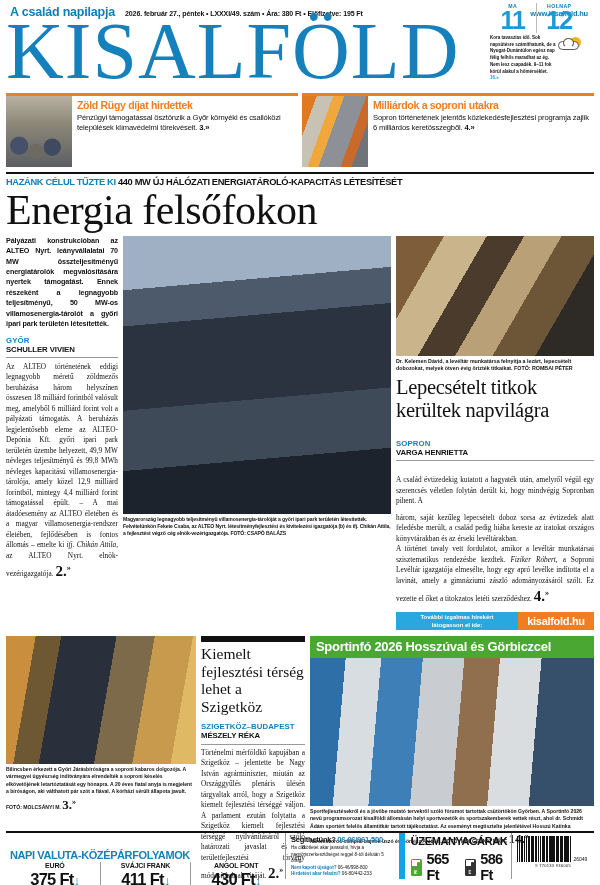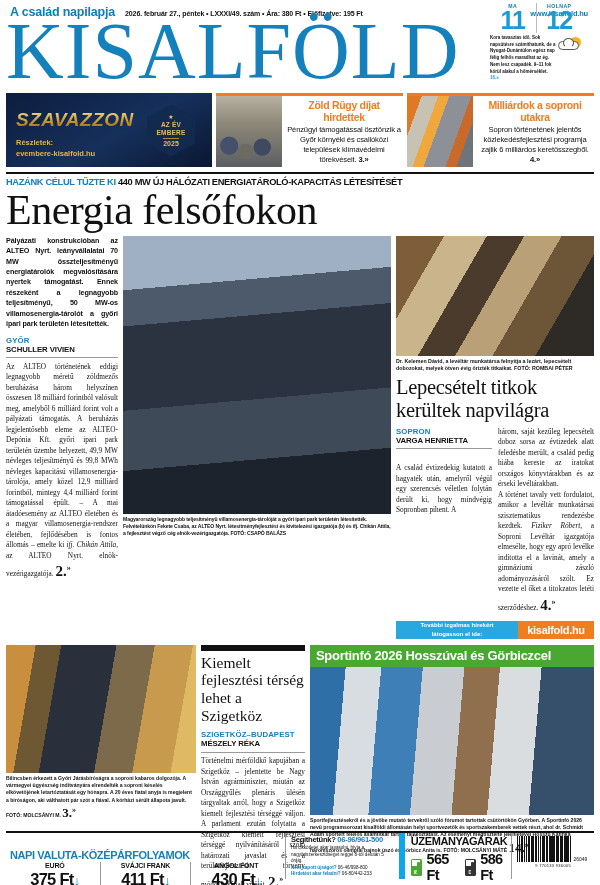--- a/index.html
+++ b/index.html
@@ -51,21 +51,21 @@
   .badge-in { width: 48px; height: 52px; background: #132a50; clip-path: polygon(50% 0,100% 25%,100% 75%,50% 100%,0 75%,0 25%);
     display: flex; flex-direction: column; align-items: center; justify-content: center; gap: 1px; }
   .badge-star { color: #e8c166; font-size: 6px; line-height: 1; }
   .badge-l1, .badge-l2 { font-size: 6.5px; font-weight: bold; color: #e3bc5f; letter-spacing: 0.2px; }
   .badge-yr { font-size: 7px; font-weight: bold; color: #e3bc5f; border-top: 1px solid #b8892a; margin-top: 1px; padding-top: 1px; }
 
   .teaser { flex: 1; display: flex; flex-direction: column; }
   .teaser-rule { height: 3px; background: #f07d20; }
   .teaser-row { display: flex; flex: 1; }
   .teaser-img { width: 66px; flex: none; position: relative; overflow: hidden; }
-  .teaser-txt { flex: 1; padding: 3px 2px 0 5px; text-align: center; }
+  .teaser-txt { flex: 1; padding: 3px 2px 0 5px; }
   .teaser-h { color: #f07d20; font-size: 10.5px; font-weight: bold; letter-spacing: -0.3px; line-height: 1.15; }
   .teaser-b { font-size: 7.6px; line-height: 1.33; color: #111; margin-top: 2px; letter-spacing: -0.15px; }
   .teaser-b .pg { font-weight: bold; }
 
   
   .ph { position: absolute; inset: 0; }
   .ph-aud { background:
     radial-gradient(circle at 20% 70%, #46506a 12%, transparent 13%),
     radial-gradient(circle at 45% 78%, #6d6a62 11%, transparent 12%),
     radial-gradient(circle at 70% 72%, #3f4a60 12%, transparent 13%),
@@ -103,21 +103,21 @@
   .pagemark { font-family: "Liberation Serif", serif; font-size: 15px; font-weight: bold; color: #111; }
   .pagemark sup { font-size: 8px; }
 
   .lead-photo { height: 278px; position: relative; overflow: hidden; }
   .photo-cap { font-size: 5.1px; line-height: 1.42; color: #111; font-weight: bold; padding-top: 2px; letter-spacing: -0.1px; }
 
   
   .r-photo { height: 120px; position: relative; overflow: hidden; }
   .r-cap { font-size: 5.3px; line-height: 1.45; color: #111; font-weight: bold; padding-top: 2px; }
   .r-head { font-family: "Liberation Serif", serif; font-size: 20.5px; line-height: 1.12; color: #111; margin-top: 3px; letter-spacing: -0.3px; }
-  .r-cols { display: flex; gap: 6px; margin-top: 5px; }
+  .r-cols { display: flex; gap: 6px; margin-top: 17px; flex-direction: column; }
   .r-col { flex: 1; }
   .r-rule { border-top: 1px solid #999; margin: 3px 0 4px 0; }
 
   .bluebox { display: flex; align-items: stretch; margin-top: 4px; height: 18px; }
   .bluebox-l { flex: 1; background: #29a7df; color: #fff; font-size: 6px; font-weight: bold; line-height: 1.35;
     display: flex; flex-direction: column; align-items: center; justify-content: center; }
   .bluebox-r { width: 76px; background: #f07d20; color: #fff; font-size: 11px; font-weight: bold;
     display: flex; align-items: center; justify-content: center; letter-spacing: -0.3px; }
 
   
@@ -195,35 +195,20 @@
       </div>
     </div>
   </div>
 
   <div class="masthead">
     <div class="kisalfold">KISALFÖLD</div>
   </div>
 
   <div class="promos">
 
-    <div class="promo vote">
-      <div class="vote-title">SZAVAZZON</div>
-      <div class="vote-sub">
-        <span>Részletek:</span><br>
-        <span>evembere-kisalfold.hu</span>
-      </div>
-      <div class="badge">
-        <div class="badge-in">
-          <div class="badge-star">★</div>
-          <div class="badge-l1">AZ ÉV</div>
-          <div class="badge-l2">EMBERE</div>
-          <div class="badge-yr">2025</div>
-        </div>
-      </div>
-    </div>
 
     <div class="teaser">
       <div class="teaser-rule"></div>
       <div class="teaser-row">
         <div class="teaser-img">
             <div class="ph ph-aud"></div>
           </div>
         <div class="teaser-txt">
           <div class="teaser-h">Zöld Rügy díjat hirdettek</div>
           <div class="teaser-b"><span>Pénzügyi támogatással ösztönzik a Győr környéki és csallóközi települések klímavédelmi törekvéseit.</span> <span class="pg">3.»</span></div>

